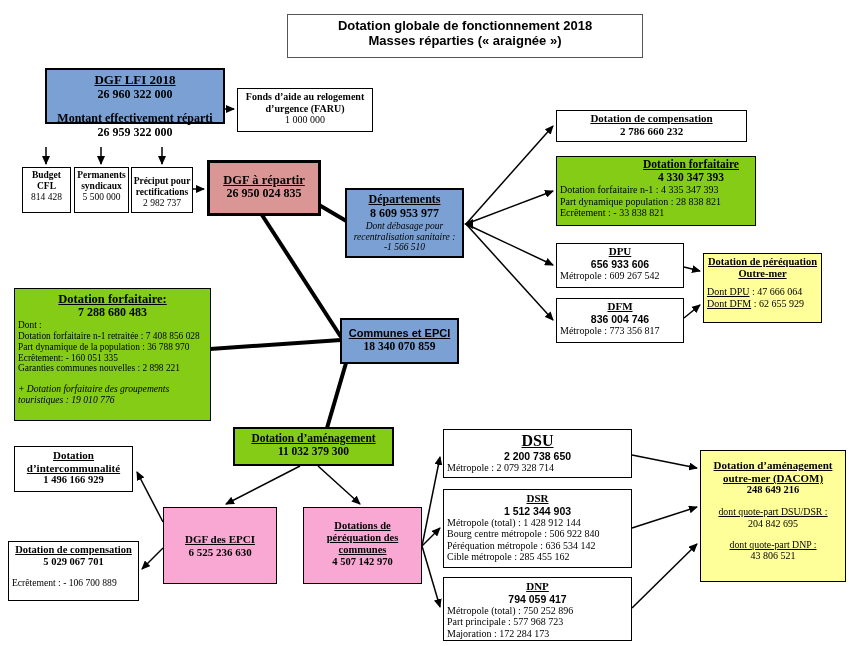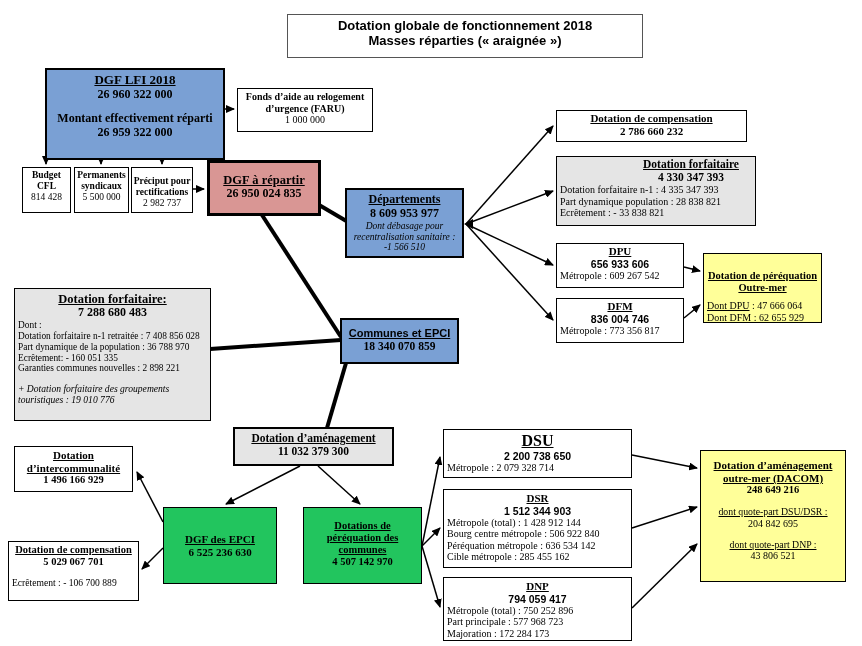--- a/index.html
+++ b/index.html
@@ -4,22 +4,22 @@
 <style>
   html,body{margin:0;padding:0;background:#fff;}
   #canvas{position:relative;width:862px;height:646px;background:#fff;
     font-family:"Liberation Serif", serif;color:#000;overflow:hidden;}
   svg.wires{position:absolute;left:0;top:0;z-index:0;}
   .box{position:absolute;box-sizing:border-box;border:1px solid #000;background:#fff;
     text-align:center;z-index:1;line-height:1.15;}
   .b2{border-width:2px;}
   .b3{border-width:3px;}
   .blue{background:#7AA0D4;}
-  .lblue{background:#e5e5e5;}
-  .cyan{background:#22c55e;}
+  .lblue{background:#84cc16;}
+  .cyan{background:#f9a8d4;}
   .pink{background:#D99694;}
   .yellow{background:#FFFF99;}
   .bt{font-weight:bold;text-decoration:underline;}
   .bv{font-weight:bold;white-space:nowrap;}
   .sans{font-family:"Liberation Sans", sans-serif;}
   .detail{text-align:left;font-size:10px;padding:0 3px;white-space:nowrap;}
   .it{font-style:italic;}
   .u{text-decoration:underline;}
   .center{text-align:center;}
 </style>
@@ -64,21 +64,21 @@
       <line x1="346" y1="363" x2="327" y2="428"></line>
     </g>
     <polygon points="464,224 473,219 473,229" fill="#000"></polygon>
   </svg>
 
   <div class="box" style="left:287px;top:14px;width:356px;height:44px;border-color:#555;padding-top:4px;">
     <div class="sans" style="font-weight:bold;font-size:13px;">Dotation globale de fonctionnement 2018</div>
     <div class="sans" style="font-weight:bold;font-size:13px;">Masses réparties (« araignée »)</div>
   </div>
 
-  <div class="box blue b2" style="left:45px;top:68px;width:180px;height:92px;padding-top:3px;">
+  <div class="box blue b2" style="left:45px;top:68px;width:180px;height:56px;padding-top:3px;">
     <div class="bt" style="font-size:13px;">DGF LFI 2018</div>
     <div class="bv" style="font-size:12px;">26 960 322 000</div>
     <div class="bv" style="font-size:12px;margin-top:10px;">Montant effectivement réparti</div>
     <div class="bv" style="font-size:12px;">26 959 322 000</div>
   </div>
 
   <div class="box" style="left:237px;top:88px;width:136px;height:44px;padding-top:2px;">
     <div style="font-weight:bold;font-size:10px;">Fonds d’aide au relogement d’urgence (FARU)</div>
     <div style="font-size:10px;">1 000 000</div>
   </div>
@@ -127,21 +127,21 @@
     <div class="bv sans" style="font-size:10.5px;">656 933 606</div>
     <div class="detail">Métropole : 609 267 542</div>
   </div>
 
   <div class="box" style="left:556px;top:298px;width:128px;height:45px;padding-top:1px;">
     <div class="bt" style="font-size:11px;">DFM</div>
     <div class="bv sans" style="font-size:10.5px;">836 004 746</div>
     <div class="detail">Métropole : 773 356 817</div>
   </div>
 
-  <div class="box yellow" style="left:703px;top:253px;width:119px;height:70px;padding-top:16px;">
+  <div class="box yellow" style="left:703px;top:253px;width:119px;height:70px;padding-top:2px;">
     <div class="bt" style="font-size:10.5px;">Dotation de péréquation Outre-mer</div>
     <div class="detail" style="margin-top:6px;"><span class="u">Dont DPU</span><span> : 47 666 064</span></div>
     <div class="detail"><span class="u">Dont DFM</span><span> : 62 655 929</span></div>
   </div>
 
   <div class="box blue b2" style="left:340px;top:318px;width:119px;height:46px;padding-top:7px;">
     <div class="bt sans" style="font-size:11px;">Communes et EPCI</div>
     <div class="bv" style="font-size:11.5px;">18 340 070 859</div>
   </div>
 

